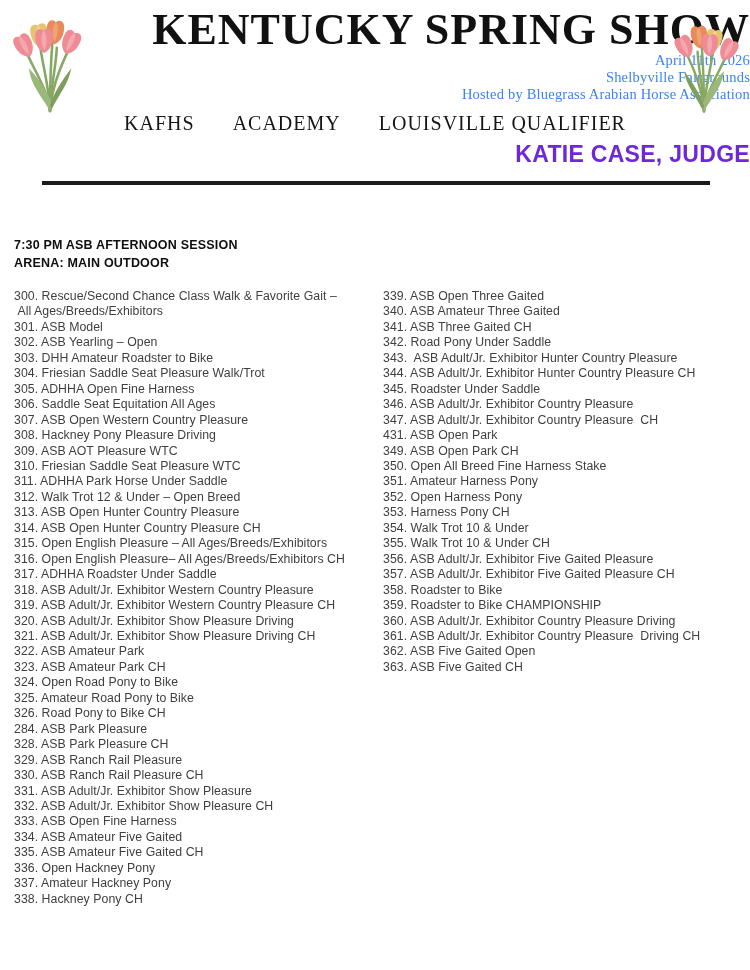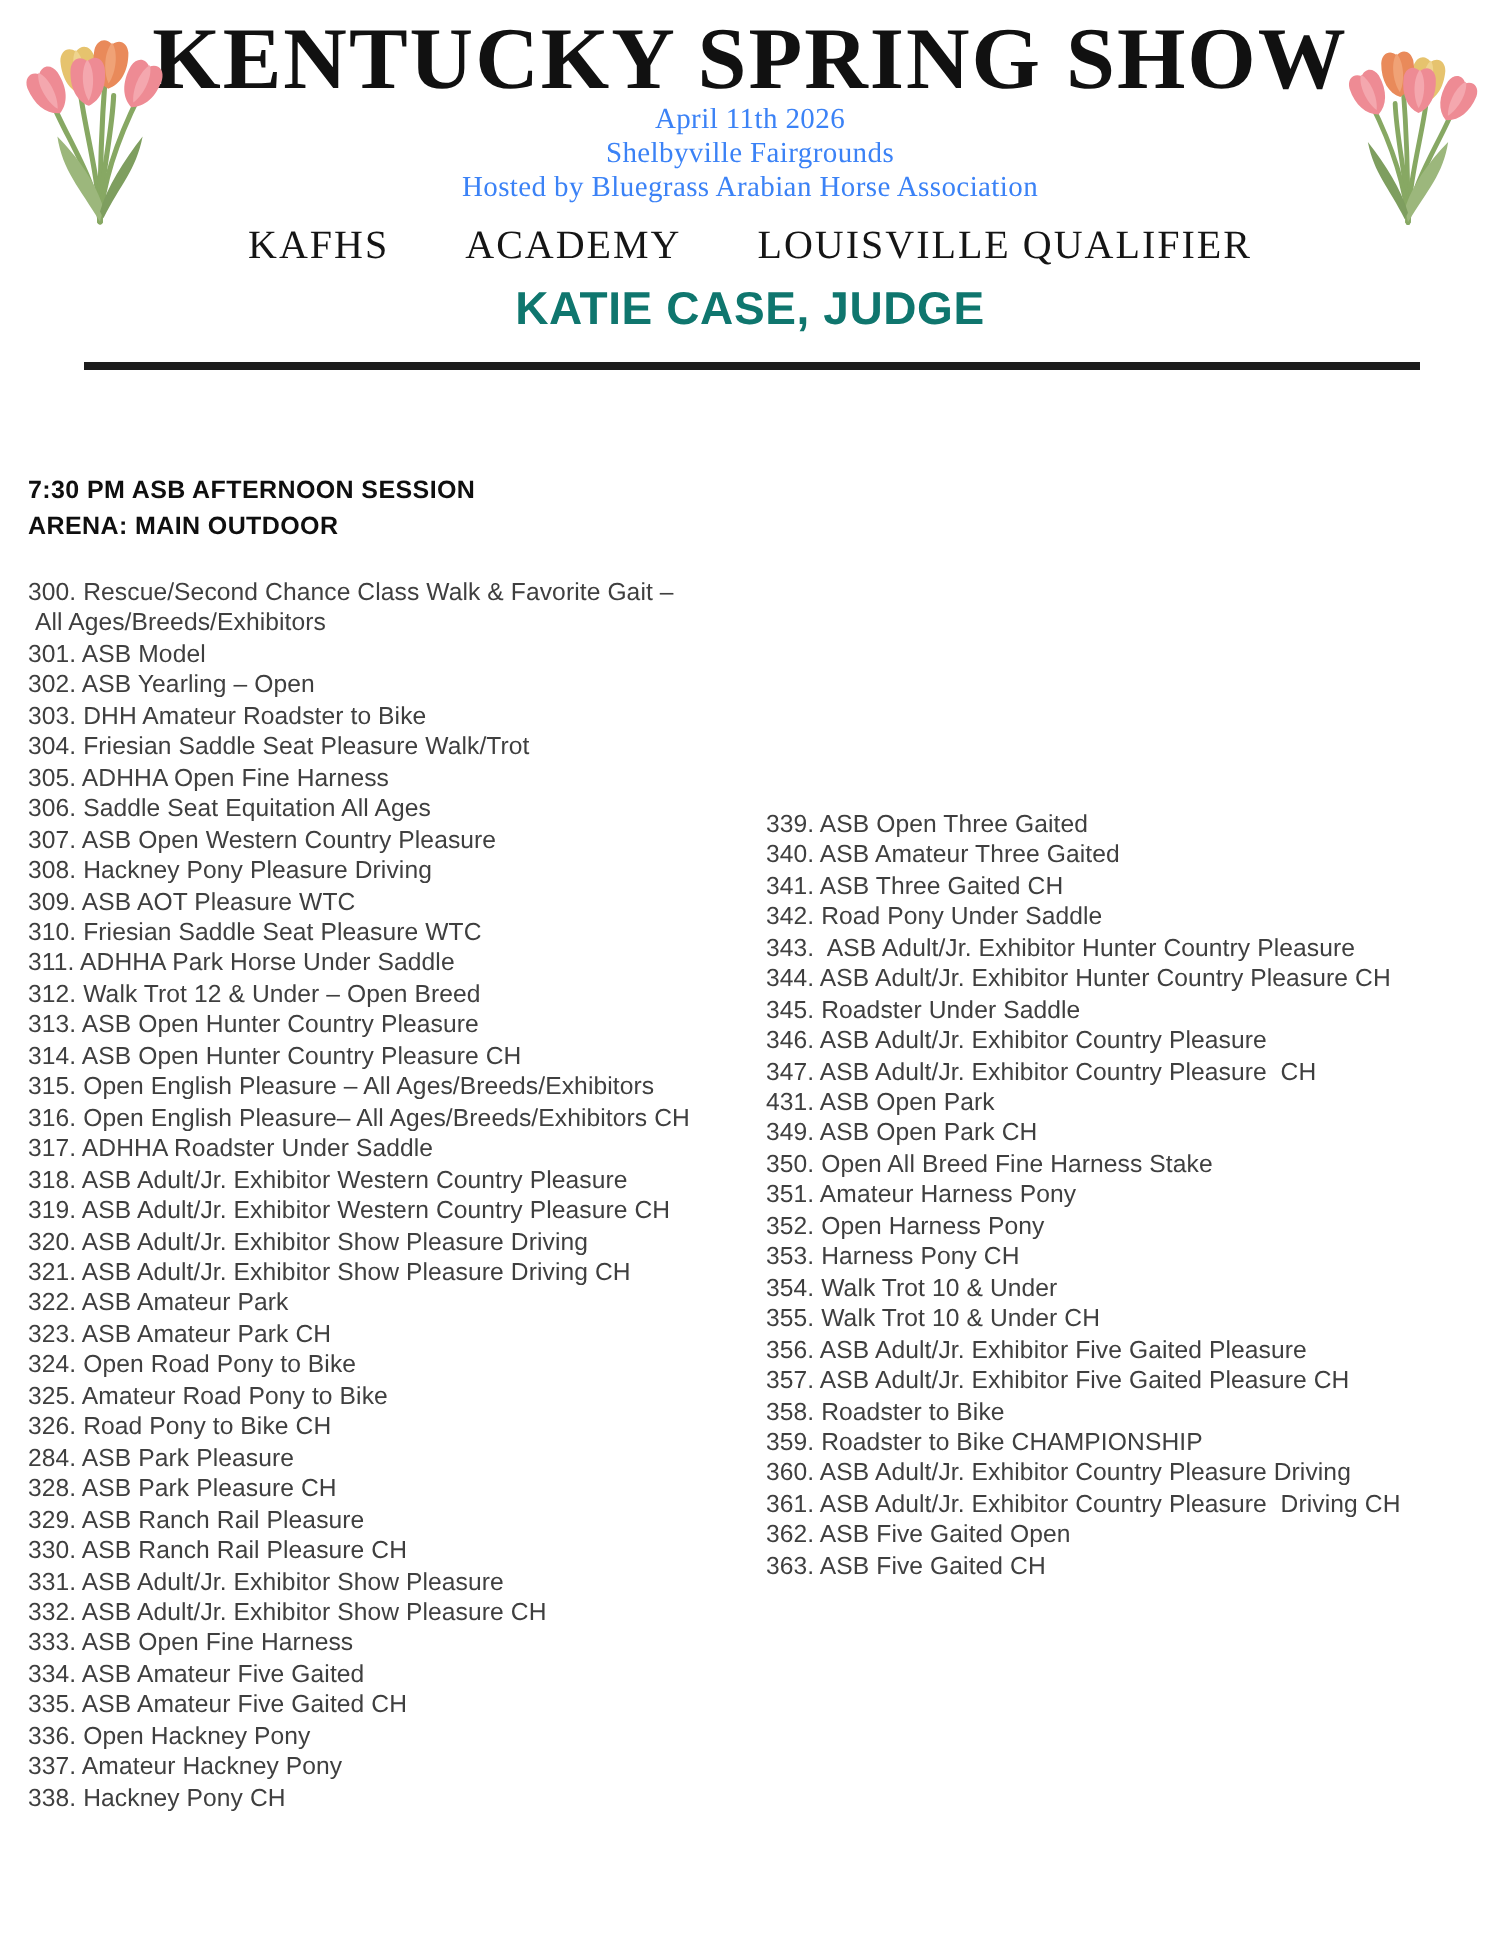--- a/index.html
+++ b/index.html
@@ -4,53 +4,53 @@
 <style>
   html,body{margin:0;padding:0;background:#ffffff;}
   body{
     width:750px;height:970px;position:relative;overflow:hidden;
     font-family:"Liberation Sans",sans-serif;color:#3f3f3f;
   }
   
   .tulip{position:absolute;}
   .tulip.left{left:6px;top:12px;}
   .tulip.right{left:663px;top:18px;transform:scaleX(-1);}
-  .header{padding-top:8px;text-align:center;}
+  .header{padding-top:8px;text-align:right;}
   .title{
     font-family:"Liberation Serif",serif;font-weight:700;
     font-size:44px;letter-spacing:1px;color:#111;line-height:1.0;
     margin:0;
   }
   .sub{
     font-family:Liberation Serif, serif;font-size:14.5px;color:#3b82f6;
     letter-spacing:.2px;line-height:17px;margin-top:0;
   }
   .qualifiers{
     display:flex;justify-content:center;gap:38px;margin-top:10px;
     font-family:"Liberation Serif",serif;font-size:20px;color:#151515;
     letter-spacing:1px;line-height:1.05;
   }
   .judge{
-    margin-top:7px;font-weight:700;font-size:23px;color:#0f766e;
+    margin-top:7px;font-weight:700;font-size:23px;color:#6d28d9;
     letter-spacing:.3px;
   }
   .divider{
     position:absolute;left:42px;right:40px;top:181px;height:4px;
     background:#1c1c1c;
   }
   
   .session{
     position:absolute;left:14px;top:236px;
     font-weight:700;font-size:12.5px;color:#0f0f0f;line-height:18px;
     letter-spacing:.2px;
   }
   
   .columns{
     position:absolute;left:14px;top:289px;right:0;
-    display:flex;align-items:center;
+    display:flex;align-items:flex-start;
   }
   .col-left{width:369px;flex-shrink:0;}
   .col-right{flex:1;}
   .class-line{
     font-size:12.3px;line-height:15.45px;color:#3f3f3f;
     white-space:pre-wrap;letter-spacing:.05px;
   }
 </style>
 </head>
 <body>

